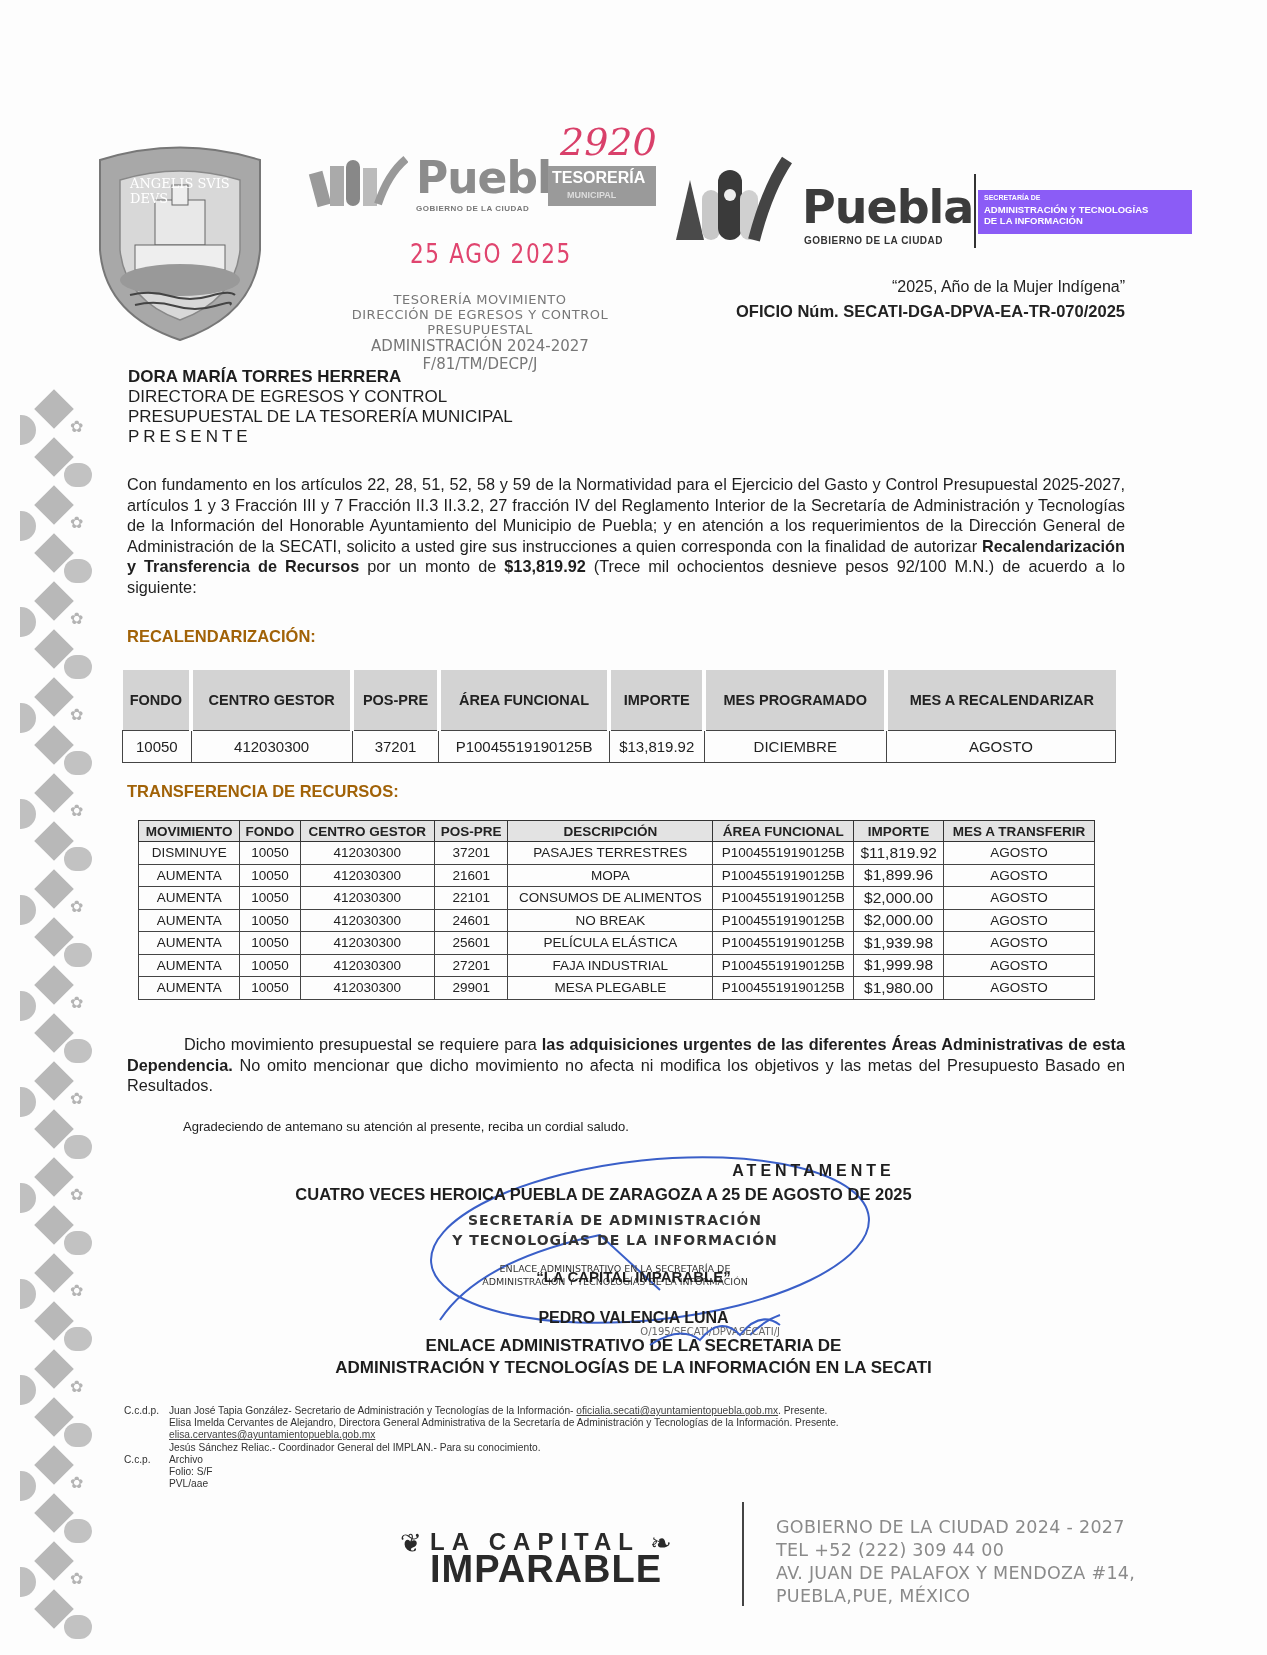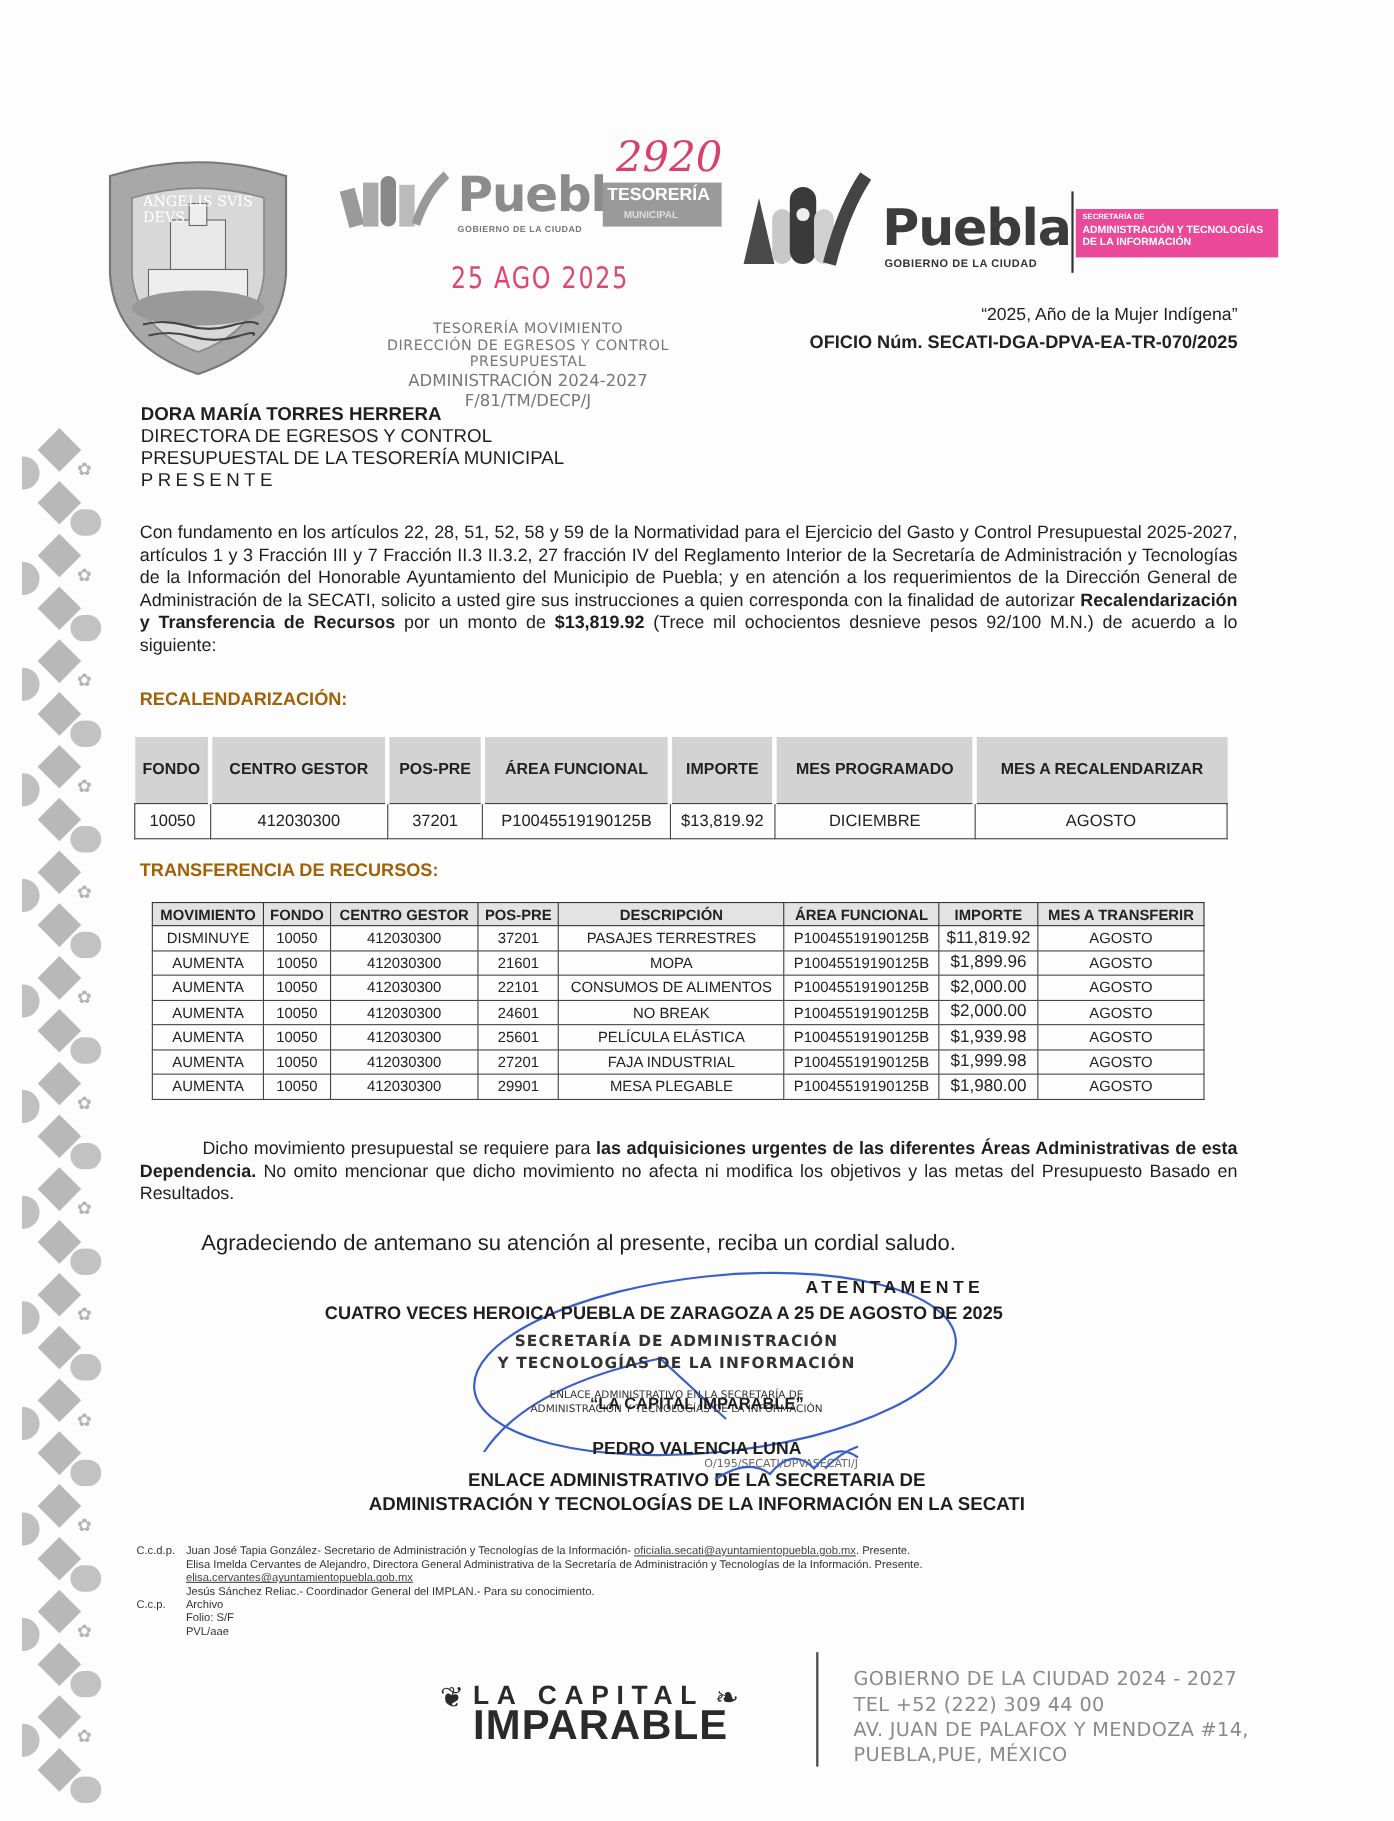--- a/index.html
+++ b/index.html
@@ -29,21 +29,21 @@
   .stamp-date { left:410px; top:238px; font-size:27px; color:#e0456f; letter-spacing:2px; font-family:"DejaVu Sans", sans-serif; transform:scaleX(0.8); transform-origin:left; }
   .stamp-text { left:330px; top:292px; width:300px; text-align:center; color:#777; font-family:"DejaVu Sans", sans-serif; }
   .stamp-text .s1 { font-size:13px; letter-spacing:0.5px; }
   .stamp-text .s2 { font-size:15px; }
 
   .sec-logo { left:672px; top:150px; width:520px; height:100px; }
   .sec-logo .icon-cluster { position:absolute; left:0; top:0; width:120px; height:96px; }
   .sec-logo .pueb { position:absolute; left:130px; top:30px; font-size:46px; font-weight:bold; color:#3c3c3c; font-family:"DejaVu Sans", sans-serif; letter-spacing:-1px; }
   .sec-logo .gob { position:absolute; left:132px; top:85px; font-size:10px; font-weight:bold; color:#333; letter-spacing:0.5px; }
   .sec-logo .vline { position:absolute; left:302px; top:24px; width:2px; height:74px; background:#333; }
-  .sec-logo .badge { position:absolute; left:306px; top:40px; width:184px; height:44px; background:#ec4899; color:#fff; }
+  .sec-logo .badge { position:absolute; left:306px; top:40px; width:214px; height:44px; background:#8b5cf6; color:#fff; }
   .sec-logo .badge .l1 { position:absolute; left:6px; top:4px; font-size:7px; font-weight:bold; }
   .sec-logo .badge .l2 { position:absolute; left:6px; top:14px; font-size:9.5px; font-weight:bold; line-height:11px; }
 
   .year-motto { right:142px; top:278px; font-size:16px; color:#222; }
   .oficio { right:142px; top:302px; font-size:16.5px; font-weight:bold; color:#222; }
 
   
   .recipient { left:128px; top:367px; font-size:17px; line-height:20px; color:#1e1e1e; }
   .recipient .name { font-weight:bold; }
   .recipient .pres { letter-spacing:4px; }
@@ -59,21 +59,21 @@
   .recal th { background:#d3d3d3; font-size:14.5px; font-weight:bold; height:58px; border-left:4px solid #fff; color:#222; line-height:18px; }
   .recal th:first-child { border-left:none; }
   .recal td { border:1.5px solid #444; font-size:15px; height:29px; text-align:center; color:#222; }
 
   .trans { position:absolute; left:138px; top:820px; width:957px; font-size:13.5px; }
   .trans th { border:1.5px solid #333; background:#e3e3e3; font-weight:bold; height:20px; padding:0 3px; color:#222; font-size:13.5px; }
   .trans td { border:1.2px solid #444; height:21.5px; text-align:center; padding:0 3px; color:#222; }
   .trans td.imp { font-size:15.5px; }
 
   .p2 { top:1034px; text-indent:57px; }
-  .p3 { left:183px; top:1119px; font-size:20px; color:#1e1e1e; }
+  .p3 { left:183px; top:1119px; font-size:13px; color:#1e1e1e; }
 
   .closing { left:0; width:1267px; text-align:center; font-weight:bold; color:#1e1e1e; }
   .att { top:1162px; font-size:16px; letter-spacing:4px; left:180px; }
   .city { top:1185px; font-size:16.5px; left:-30px; }
   .motto { top:1268px; font-size:15px; left:0;text-align:center; }
   .signer { top:1309px; font-size:16px; left:0; }
   .signer-title { top:1335px; font-size:17px; line-height:22px; }
 
   .seal-text { left:415px; width:400px; text-align:center; color:#333; font-family:"DejaVu Sans", sans-serif; }
   .seal1 { top:1212px; font-size:14px; font-weight:bold; letter-spacing:1px; }

